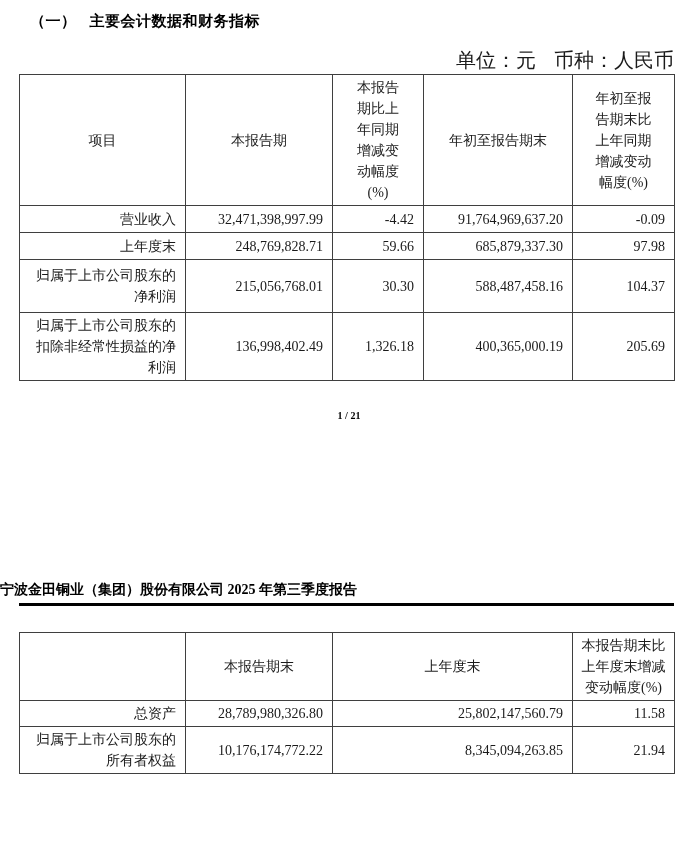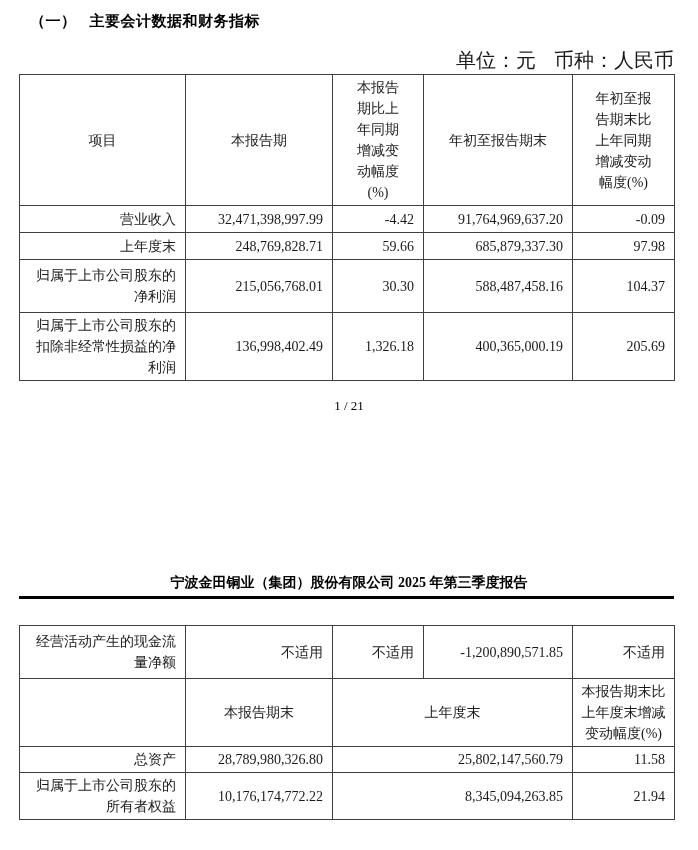--- a/index.html
+++ b/index.html
@@ -46,29 +46,28 @@
   td.item  { text-align: right; }
   td.num   { text-align: right; }
   td.narrow { padding: 2px 10px; margin-top: 16px; }
 
   .tbl1-head { height: 89px; }
   .r-single { height: 27px; }
   .r-double { height: 53px; }
   .r-triple { height: 64px; }
 
   .page-number {
-    margin-top: 17px;
+    margin-top: 29px;
     text-align: center;
-    font-size: 13px;
-    font-weight: normal;
+    font-size: 10px;
+    font-weight: bold;
     color: #000;
   }
   .page2-header {
     margin-top: 160px;
-    text-align: center;
     font-size: 14px;
     font-weight: bold;
     color: #000;
   }
   .header-rule {
     margin: 4px 0 0 19px;
     width: 655px;
     height: 3px;
     background: #000;
   }
@@ -142,27 +141,20 @@
 
 <table class="fin tbl2">
   <colgroup>
     <col style="width:166px">
       <col style="width:147px">
       <col style="width:91px">
       <col style="width:149px">
       <col style="width:102px">
   </colgroup>
   <tbody>
-      <tr class="r-double">
-    <td class="item">经营活动产生的现金流量净额</td>
-    <td class="num">不适用</td>
-    <td class="num narrow">不适用</td>
-    <td class="num">-1,200,890,571.85</td>
-    <td class="num">不适用</td>
-  </tr>
   <tr class="r-sub">
     <th></th>
     <th>本报告期末</th>
     <th colspan="2">上年度末</th>
     <th class="tight">本报告期末比上年度末增减变动幅度(%)</th>
   </tr>
   <tr class="r-bal-single">
     <td class="item">总资产</td>
     <td class="num">28,789,980,326.80</td>
     <td class="num" colspan="2">25,802,147,560.79</td>

